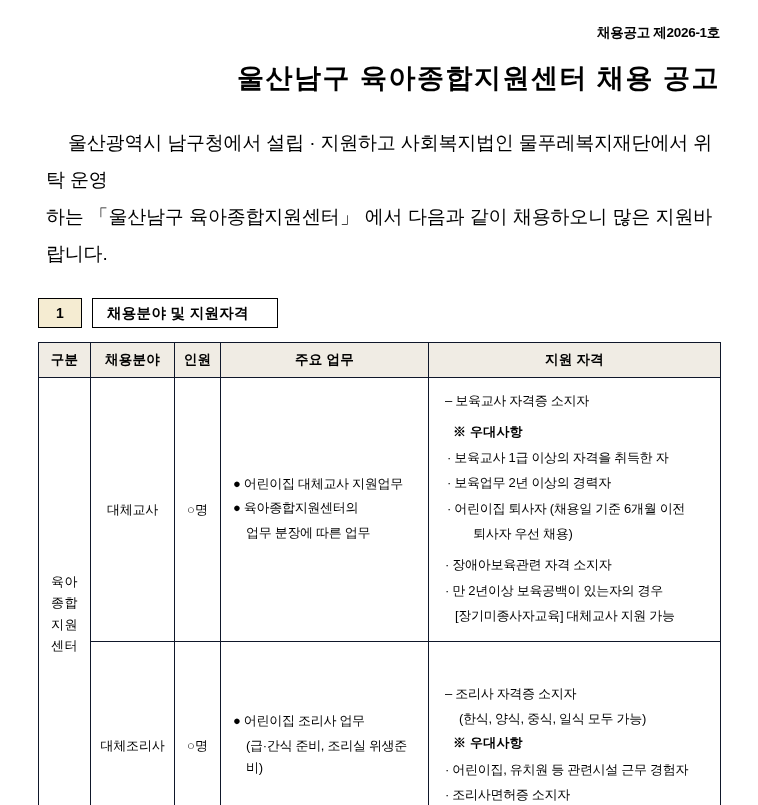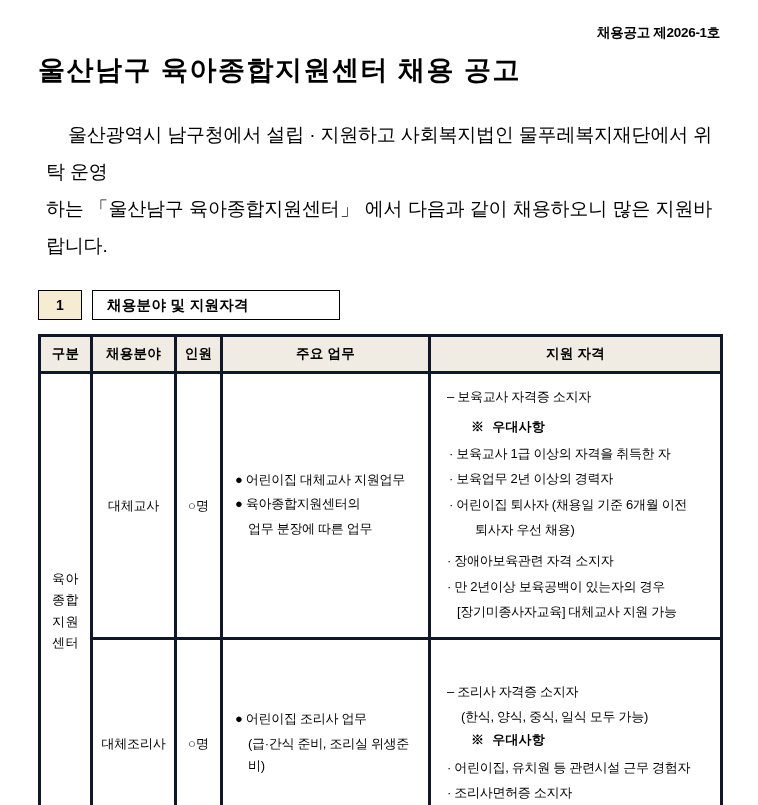--- a/index.html
+++ b/index.html
@@ -23,25 +23,25 @@
     padding: 0 38px;
   }
   .doc-number {
     text-align: right;
     font-size: 13.5px;
     font-weight: bold;
     letter-spacing: -0.3px;
     margin-top: 24px;
   }
   .doc-title {
-    text-align: left;
+    text-align: right;
     font-size: 27px;
     font-weight: bold;
     letter-spacing: 1.5px;
-    margin-top: 10px;
+    margin-top: 18px;
   }
   .intro {
     margin-top: 28px;
     font-size: 19px;
     line-height: 1.95;
     letter-spacing: -0.2px;
     text-align: justify;
     padding: 0 8px;
   }
   .intro .indent {
@@ -68,38 +68,38 @@
     border: 1.5px solid #000;
     background: #f5ecd2;
     display: flex;
     align-items: center;
     justify-content: center;
     font-size: 14px;
     font-weight: bold;
   }
   .section-label {
     margin-left: 10px;
-    width: 248px;
+    width: 186px;
     border: 1.5px solid #000;
     display: flex;
     align-items: center;
     padding-left: 14px;
     font-size: 14.5px;
     font-weight: bold;
     letter-spacing: 0.3px;
     box-sizing: border-box;
   }
   table.main {
     margin-top: 14px;
     width: 682px;
     border-collapse: collapse;
     table-layout: fixed;
   }
   table.main th, table.main td {
-    border: 3px solid #0f172a;
+    border: 1px solid #0f172a;
     vertical-align: middle;
     font-size: 13px;
   }
   table.main thead th {
     background: #f0ece4;
     height: 32px;
     font-weight: bold;
     font-size: 13.5px;
     text-align: center;
     letter-spacing: 0.2px;
@@ -146,25 +146,24 @@
     text-indent: -11px;
     padding-left: 11px;
     margin: 0 0 3px 0;
   }
   .mid {
     text-indent: -10px;
     padding-left: 10px;
     margin: 0 0 3px 0;
   }
   .note-star {
-    margin: 8px 0 4px 16px;
+    margin: 8px 0 4px 0;
     font-weight: bold;
     padding-left: 8px;
     letter-spacing: 0.2px;
-    font-family: Liberation Mono, monospace;
   }
   .sub {
     padding-left: 16px;
     margin: 0 0 2px 0;
   }
   .gap-top {
     margin-top: 9px;
   }
   .small-indent {
     padding-left: 12px;

